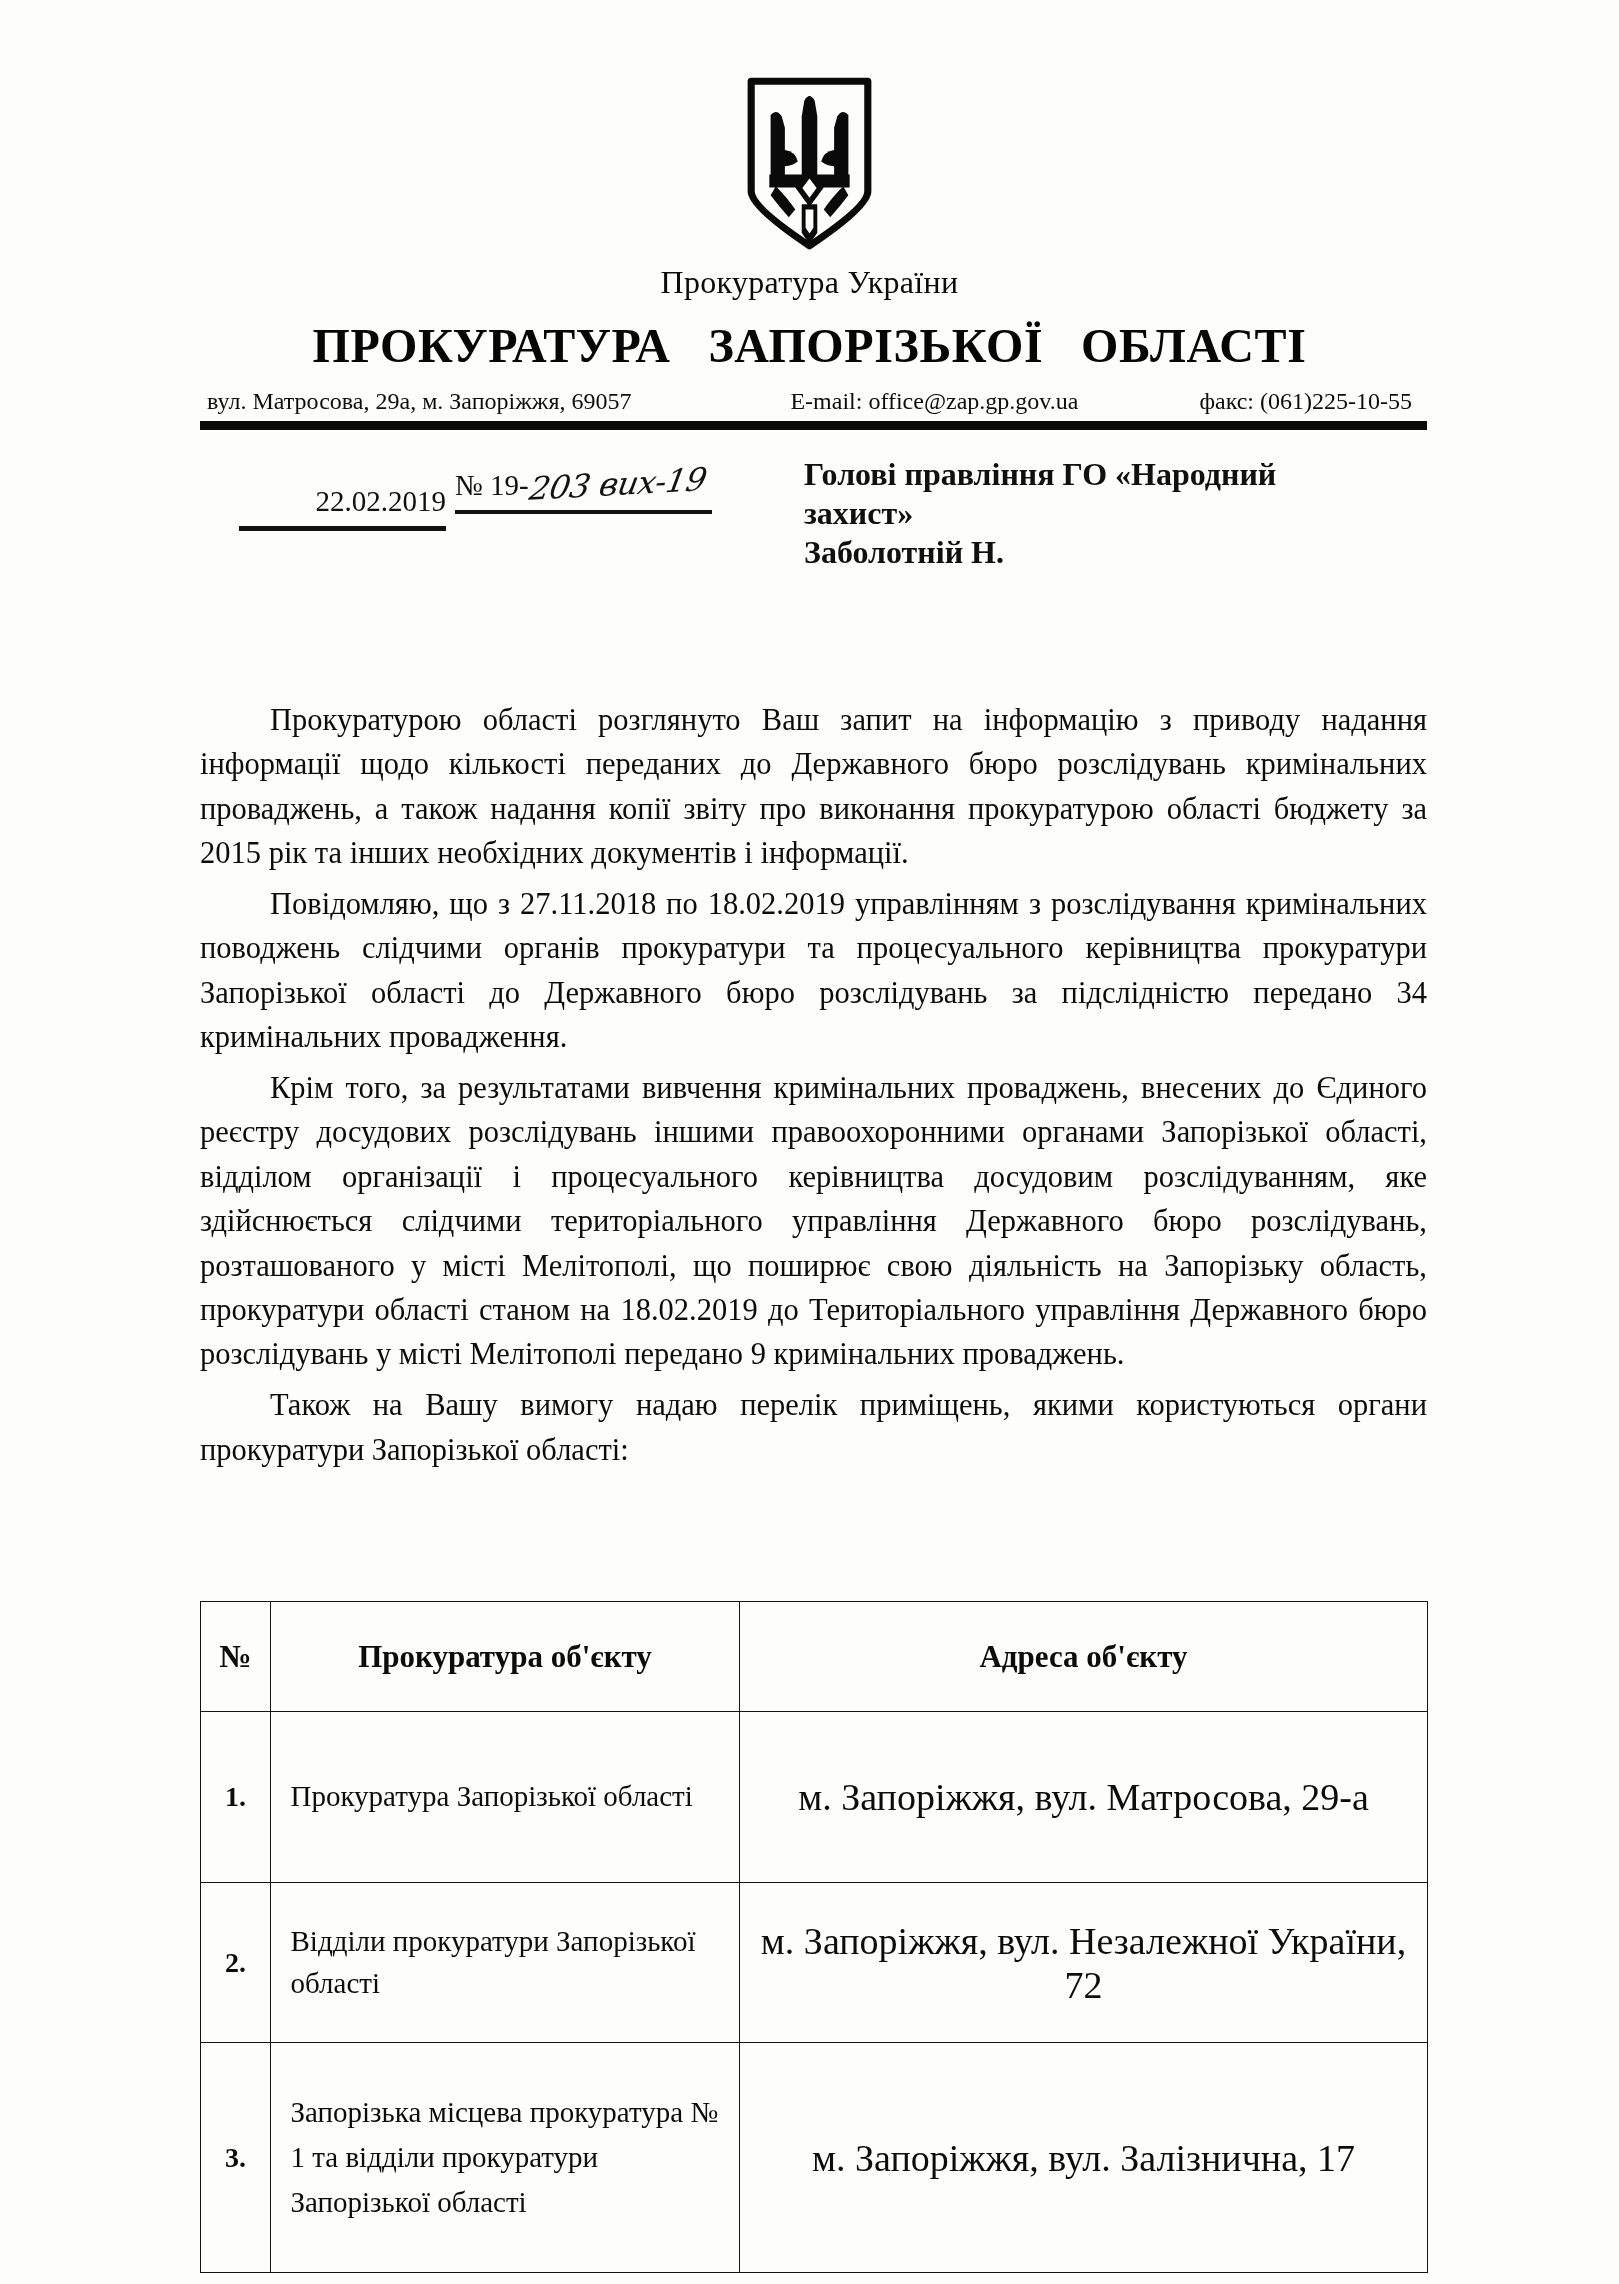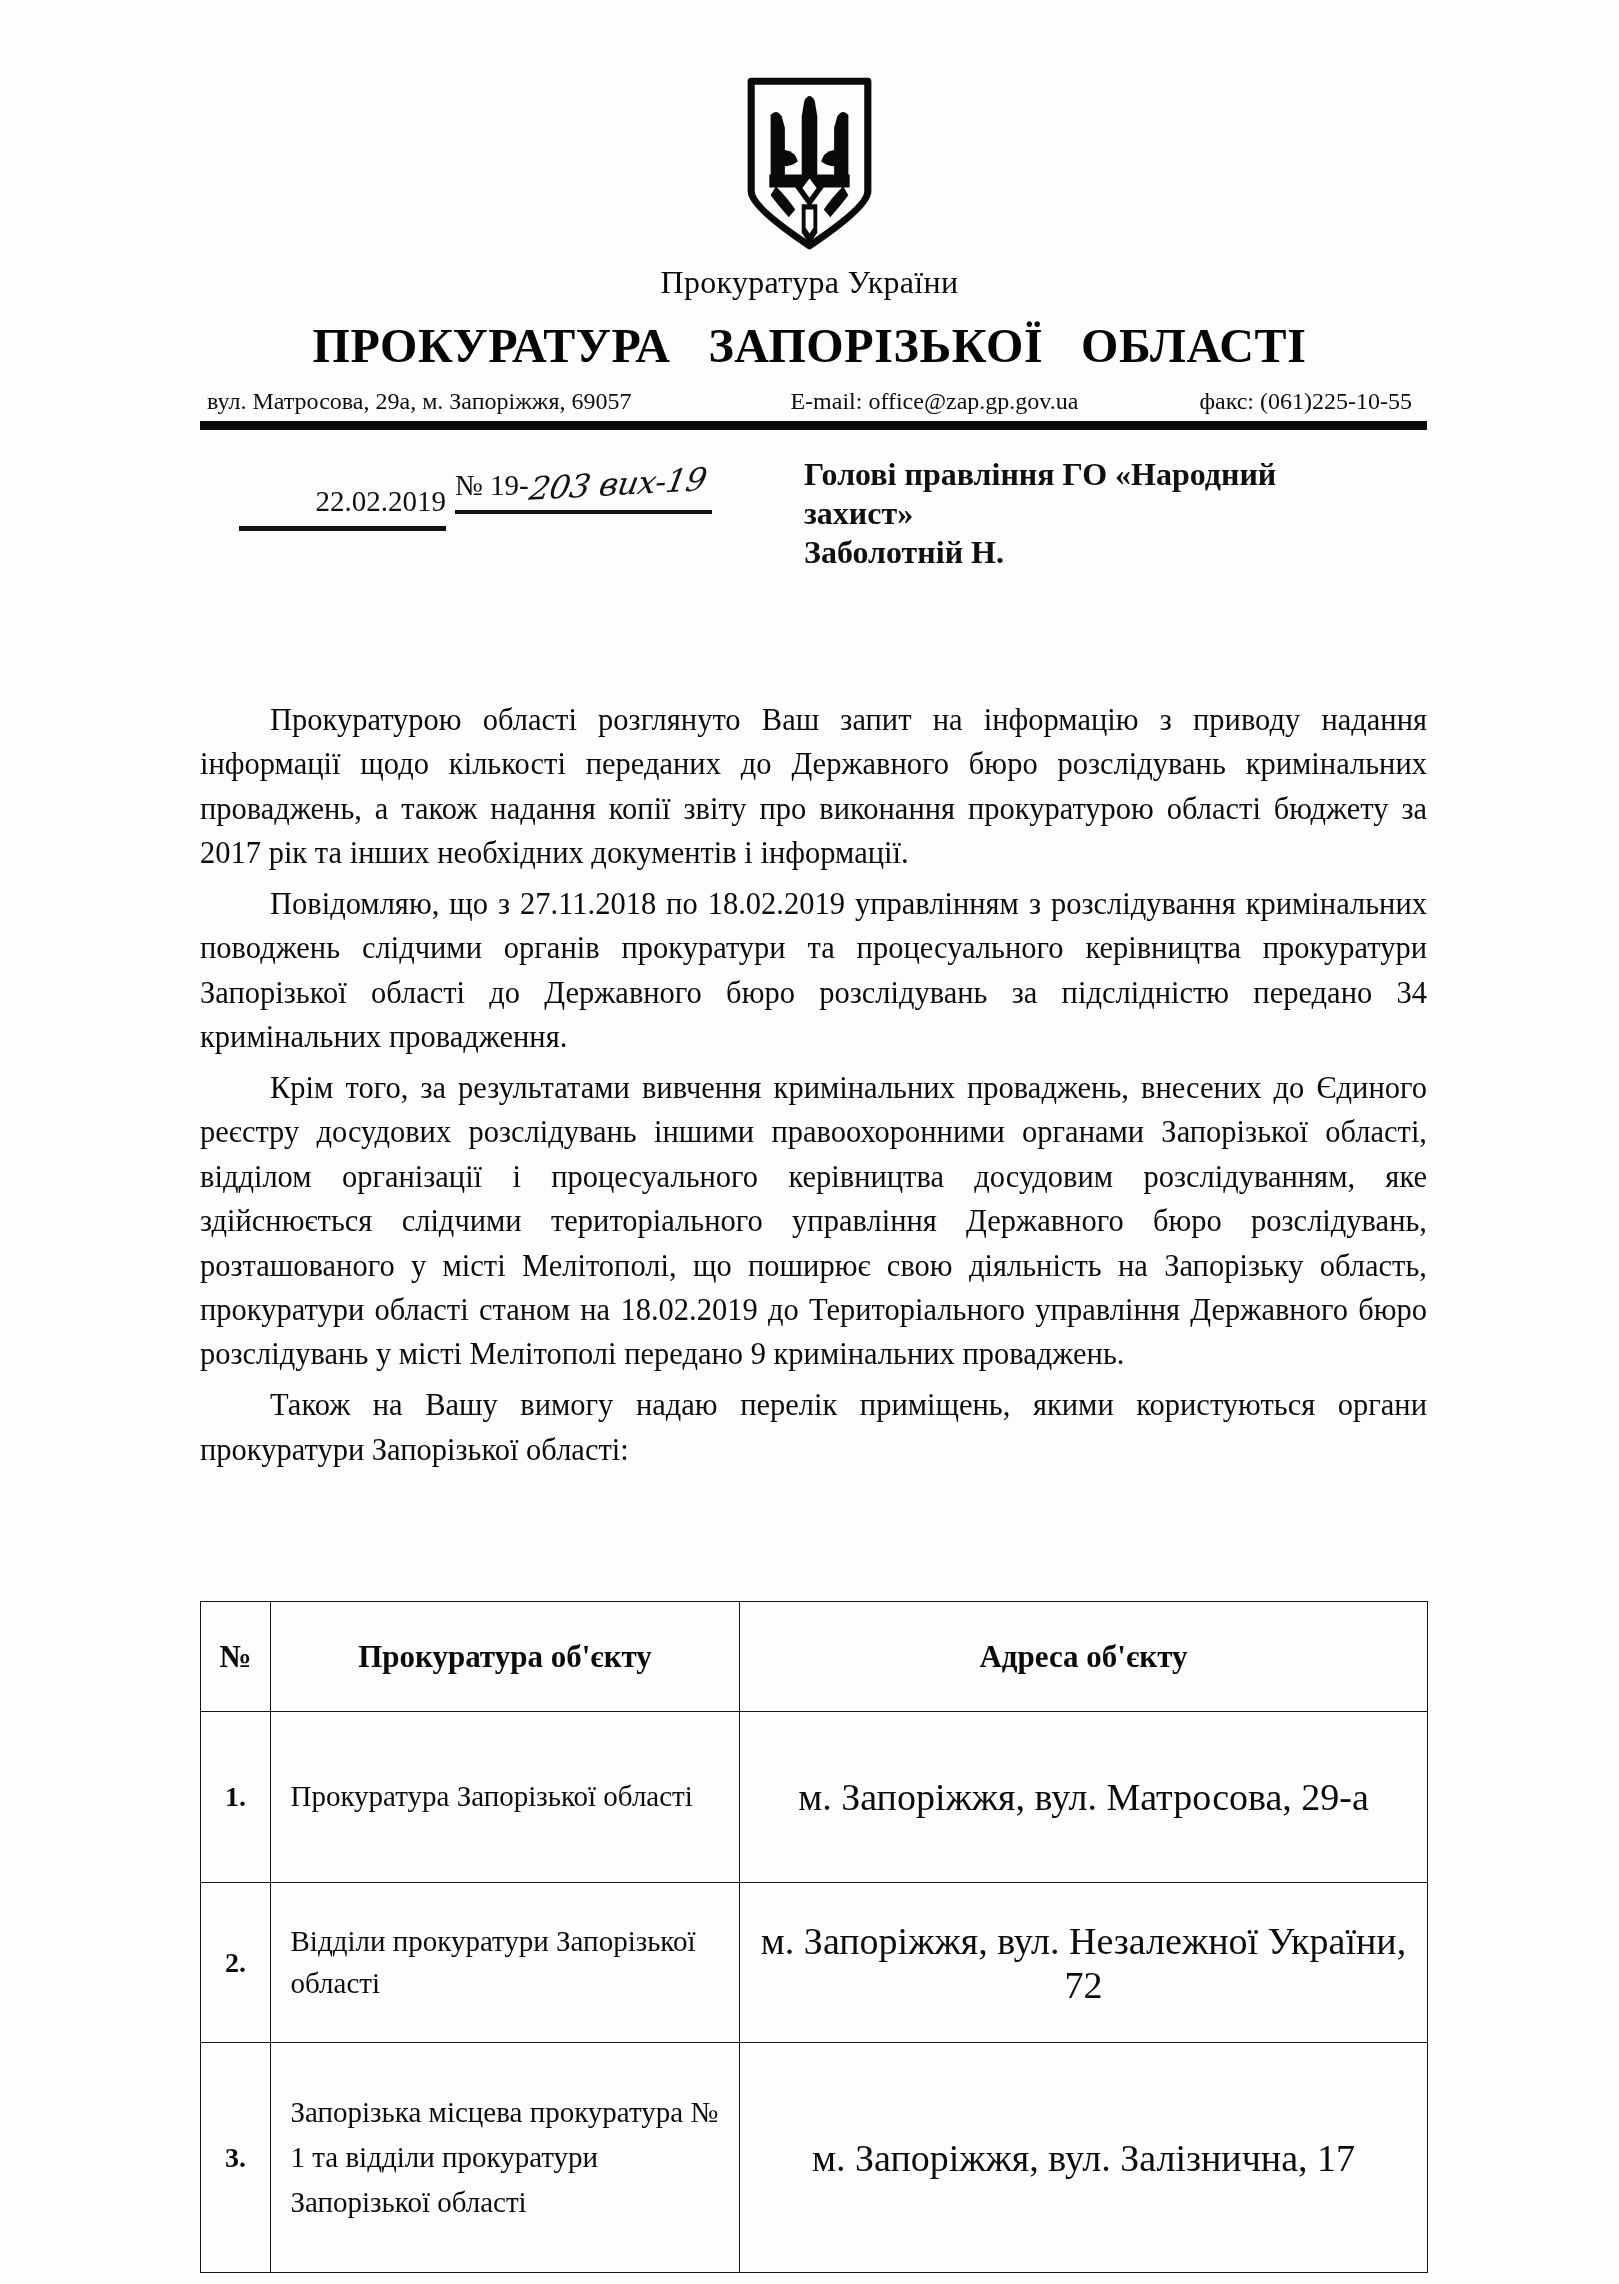--- a/index.html
+++ b/index.html
@@ -264,21 +264,21 @@
     </div>
 
     <div class="addressee">
       <span class="ln">Голові правління ГО «Народний</span>
       <span class="ln">захист»</span>
       <span class="ln">Заболотній Н.</span>
     </div>
   </div>
 
   <div class="body-text">
-    <p class="para">Прокуратурою області розглянуто Ваш запит на інформацію з приводу надання інформації щодо кількості переданих до Державного бюро розслідувань кримінальних проваджень, а також надання копії звіту про виконання прокуратурою області бюджету за 2017 рік та інших необхідних документів і інформації.</p>
+    <p class="para">Прокуратурою області розглянуто Ваш запит на інформацію з приводу надання інформації щодо кількості переданих до Державного бюро розслідувань кримінальних проваджень, а також надання копії звіту про виконання прокуратурою області бюджету за 2015 рік та інших необхідних документів і інформації.</p>
     <p class="para">Повідомляю, що з 27.11.2018 по 18.02.2019 управлінням з розслідування кримінальних поводжень слідчими органів прокуратури та процесуального керівництва прокуратури Запорізької області до Державного бюро розслідувань за підслідністю передано 34 кримінальних провадження.</p>
     <p class="para">Крім того, за результатами вивчення кримінальних проваджень, внесених до Єдиного реєстру досудових розслідувань іншими правоохоронними органами Запорізької області, відділом організації і процесуального керівництва досудовим розслідуванням, яке здійснюється слідчими територіального управління Державного бюро розслідувань, розташованого у місті Мелітополі, що поширює свою діяльність на Запорізьку область, прокуратури області станом на 18.02.2019 до Територіального управління Державного бюро розслідувань у місті Мелітополі передано 9 кримінальних проваджень.</p>
     <p class="para">Також на Вашу вимогу надаю перелік приміщень, якими користуються органи прокуратури Запорізької області:</p>
   </div>
 
   <table class="premises-table">
     <colgroup>
       <col class="col-num">
         <col class="col-name">
         <col class="col-addr">

